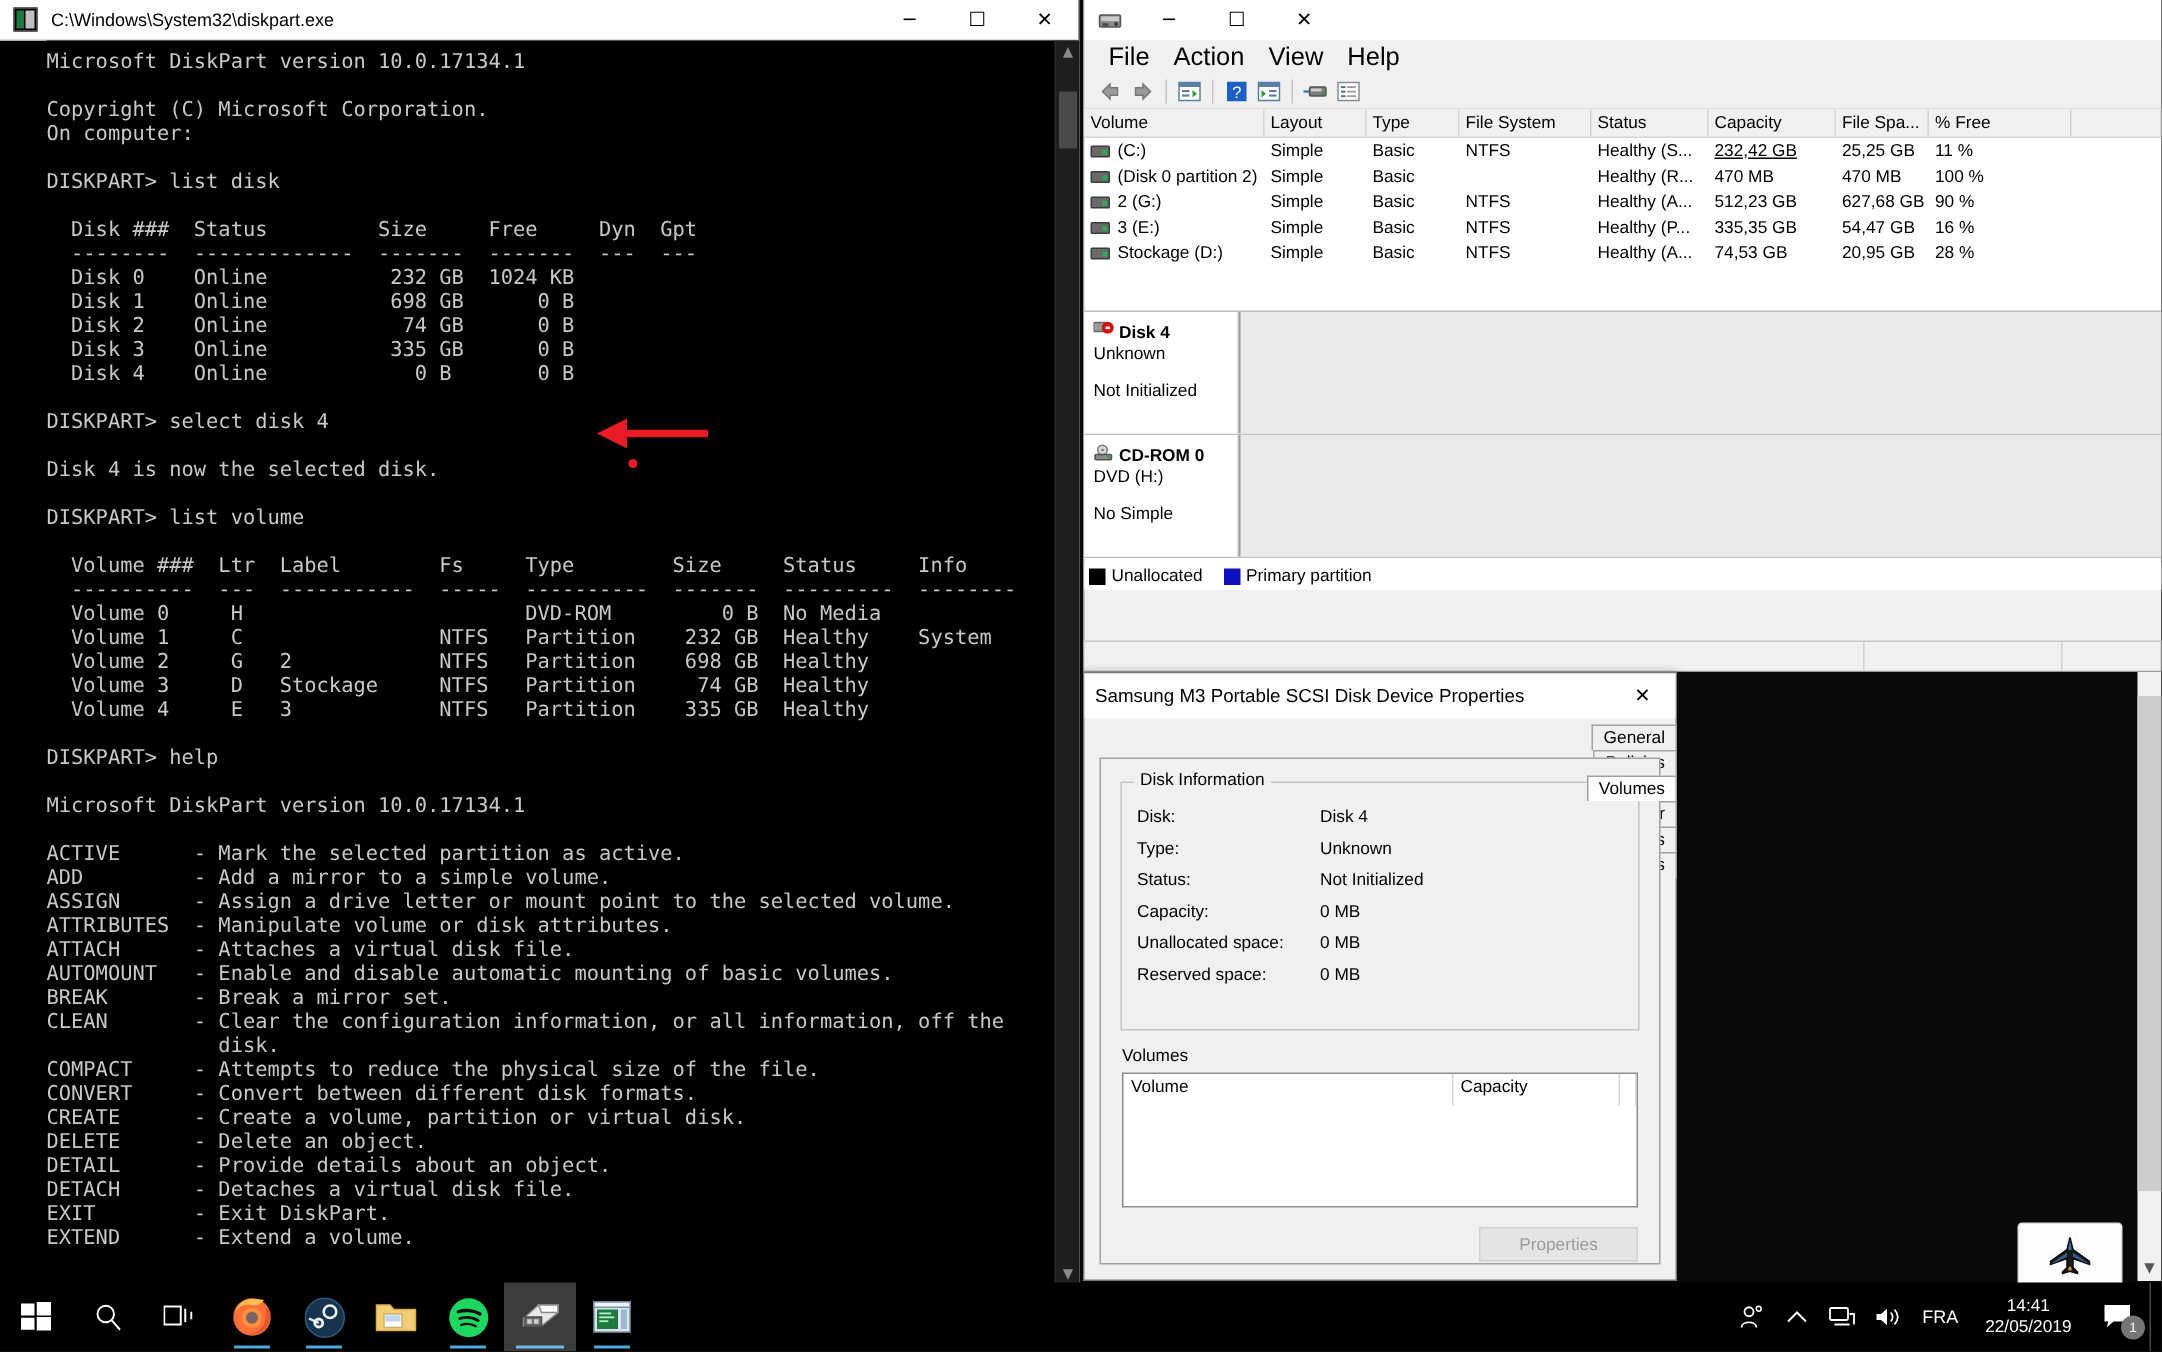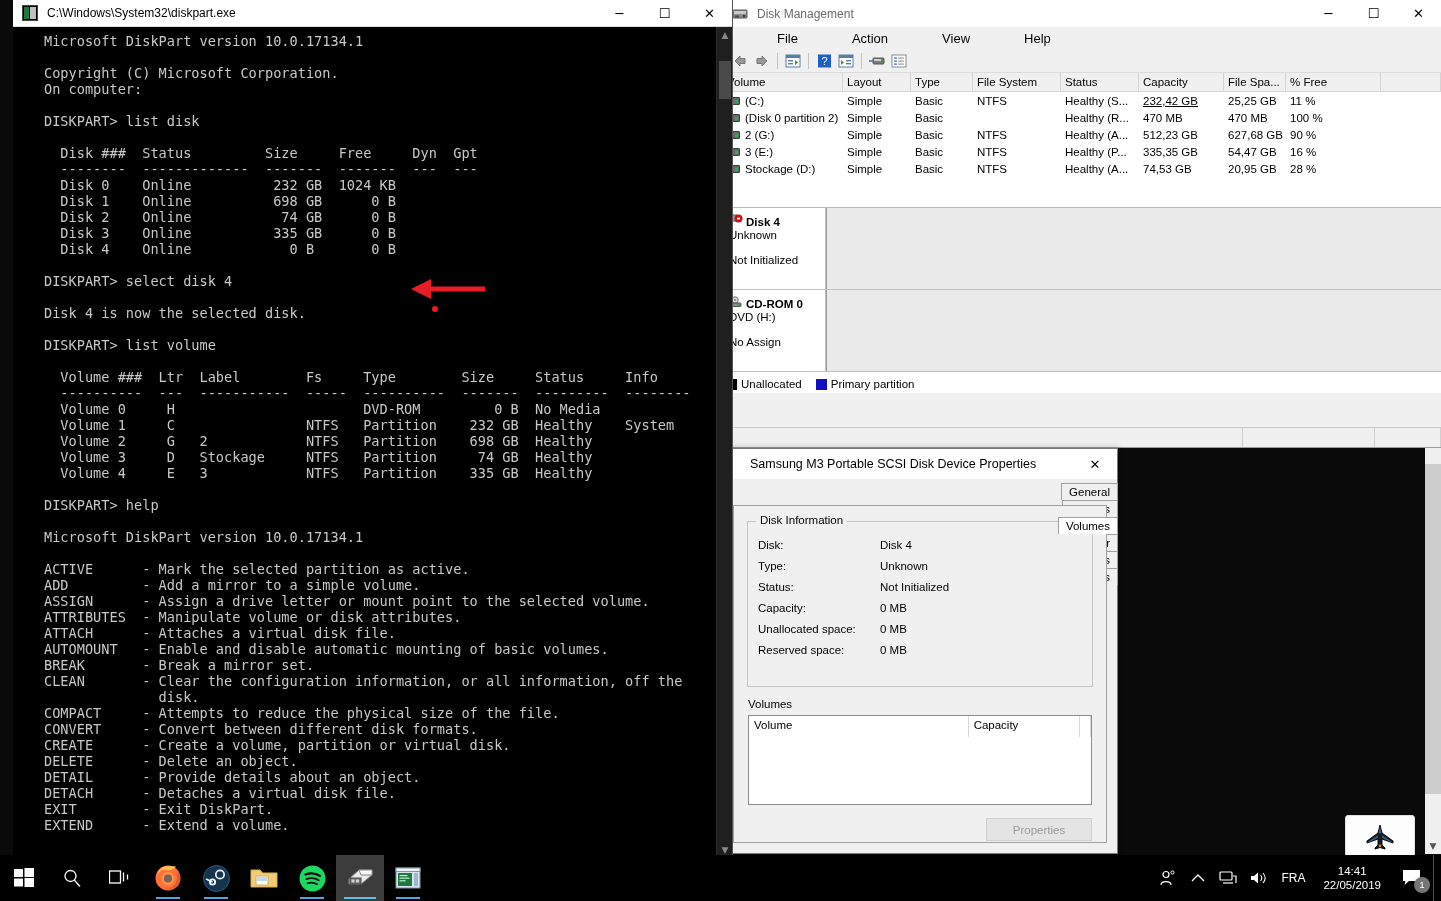--- a/index.html
+++ b/index.html
@@ -7,21 +7,21 @@
     width: 1441px; height: 901px;
     overflow: hidden;
     background: #1b1b1b;
     font-family: "Liberation Sans", sans-serif;
     font-size: 12px;
   }
   #screen { position: relative; width: 1441px; height: 901px; background:#0a0a0a; }
 
   
   #cmd-window {
-    position: absolute; left: 13px; top: 0; width: 720px; height: 858px;
+    position: absolute; left: 0; top: 0; width: 720px; height: 858px;
     background: #000; border: 1px solid #565656; border-left:none; border-top:none;
   }
   #cmd-titlebar {
     height: 27px; background: #ffffff; display: flex; align-items: center;
     border-bottom: 1px solid #dcdcdc;
   }
   #cmd-icon {
     width: 16px; height: 16px; margin-left: 9px; margin-right: 9px;
     background: #000; border: 1px solid #444; position: relative; flex: none;
   }
@@ -59,21 +59,21 @@
 
   
   #dm-window {
     position:absolute; left: 722px; top: 0; width: 719px; height: 448px;
     background: #f0f0f0; border:1px solid #9a9a9a; border-top:none; border-right:none;
   }
   #dm-titlebar { height: 27px; background:#fff; display:flex; align-items:center; }
   #dm-icon { width:16px; height:16px; margin:0 9px; flex:none; position:relative; }
   #dm-title { font-size:12px; color:#6a6a6a; flex:1; }
   #dm-menubar { height:22px; display:flex; align-items:center; padding-left:8px; background:#f0f0f0; }
-  .menu-item { font-size:13px; color:#000; padding: 2px 8px; margin-left: 38px; }
+  .menu-item { font-size:17px; color:#000; padding: 2px 8px; }
   #dm-toolbar {
     height:24px; background:#f0f0f0; display:flex; align-items:center; padding-left:6px;
     border-bottom:1px solid #dcdcdc;
   }
   .tb-icon { width:22px; height:20px; display:flex; align-items:center; justify-content:center; }
   .tb-sep { width:1px; height:16px; background:#c4c4c4; margin:0 4px; }
 
   #dm-list { background:#fff; height:135px; border-bottom:1px solid #b9b9b9; }
   #dm-header { display:flex; height:19px; background:#f0f0f0; border-bottom:1px solid #d4d4d4; }
   .col-h {
@@ -109,21 +109,21 @@
   }
   .status-pane { border-right:1px solid #d0d0d0; height:100%; }
 
   
   #prop-dialog {
     position:absolute; left:722px; top:448px; width:396px; height:406px;
     background:#f0f0f0; border:1px solid #7a7a7a;
     box-shadow: 0 0 6px rgba(0,0,0,0.25);
   }
   #prop-titlebar { height:30px; background:#fff; display:flex; align-items:center; }
-  #prop-title { font-size:12.5px; color:#000; padding-left:27px; flex:1; }
+  #prop-title { font-size:12.5px; color:#000; padding-left:7px; flex:1; }
   #prop-close { width:44px; height:30px; display:flex; align-items:center; justify-content:center;
     font-size:13px; color:#000; font-family:"DejaVu Sans",sans-serif; }
   #prop-tabs { display:flex; align-items:flex-end; padding-left:12px; height:22px; margin-top:4px;flex-direction:column; }
   .tab {
     font-size:11.5px; padding:2px 7px; border:1px solid #a0a0a0; border-bottom:none;
     background:#f0f0f0; color:#000; margin-right:-1px; height:20px;
     display:flex; align-items:center;
   }
   .tab.active { background:#fff; height:23px; position:relative; z-index:2; }
   #prop-panel {
@@ -203,21 +203,20 @@
   <div id="dm-window">
     <div id="dm-titlebar">
       <span id="dm-icon">
         <svg width="16" height="16" viewBox="0 0 16 16">
           <rect x="1" y="4" width="14" height="8" rx="1" fill="#8d8d8d" stroke="#555"></rect>
           <rect x="2" y="5" width="12" height="3" fill="#c9c9c9"></rect>
           <circle cx="12" cy="10" r="1.3" fill="#3a3a3a"></circle>
           <rect x="3" y="9.5" width="4" height="2" fill="#4a4a4a"></rect>
         </svg>
       </span>
-      <span id="dm-title">Disk Management</span>
       <div class="win-btn">─</div>
       <div class="win-btn">☐</div>
       <div class="win-btn close">✕</div>
     </div>
 
     <div id="dm-menubar">
       <div class="menu-item">File</div>
       <div class="menu-item">Action</div>
       <div class="menu-item">View</div>
       <div class="menu-item">Help</div>
@@ -390,21 +389,21 @@
                 <circle cx="6" cy="4" r="3.2" fill="#d8d8d8" stroke="#777"></circle>
                 <circle cx="6" cy="4" r="0.9" fill="#777"></circle>
                 <rect x="1" y="7" width="11" height="3.5" rx="0.7" fill="#8a8a8a" stroke="#555"></rect>
                 <rect x="9.5" y="8" width="1.7" height="1.6" fill="#2fa02f"></rect>
               </svg>
             </span>
             <span>CD-ROM 0</span>
           </div>
           <div>DVD (H:)</div>
           <div style="height:13px"></div>
-          <div>No Assign</div>
+          <div>No Simple</div>
         </div>
         <div class="disk-bar"></div>
       </div>
 
       <div id="dm-legend">
         <span class="legend-sw" style="background:#000000"></span>
         <span>Unallocated</span>
         <span style="width:6px"></span>
         <span class="legend-sw" style="background:#1010c0"></span>
         <span>Primary partition</span>

